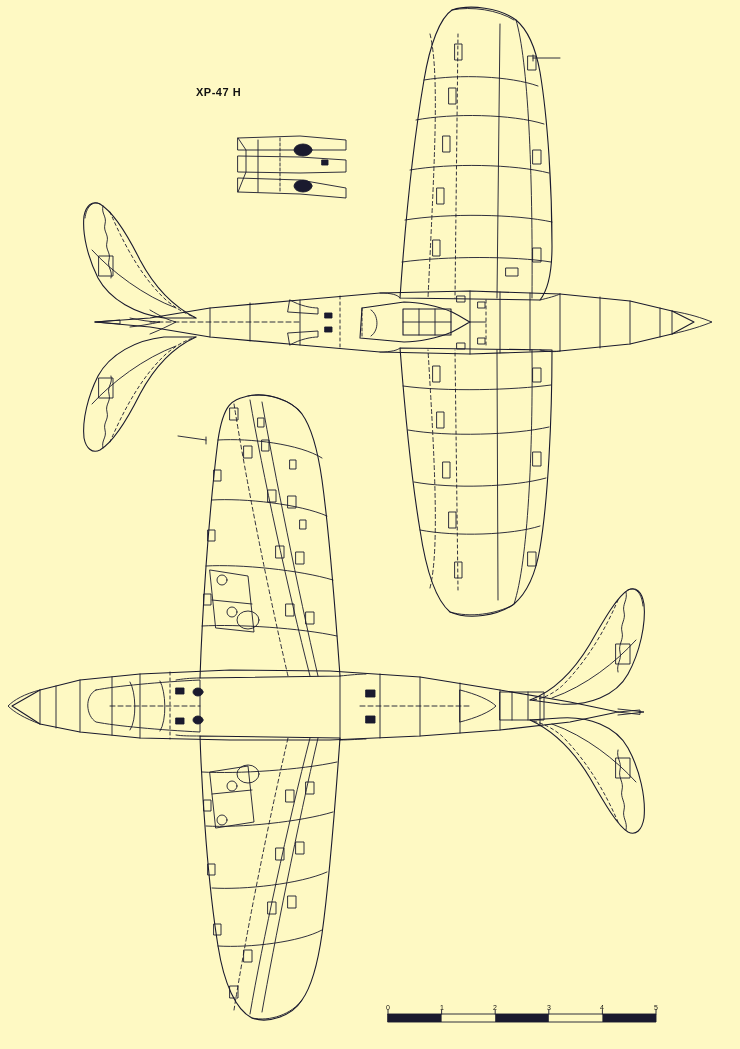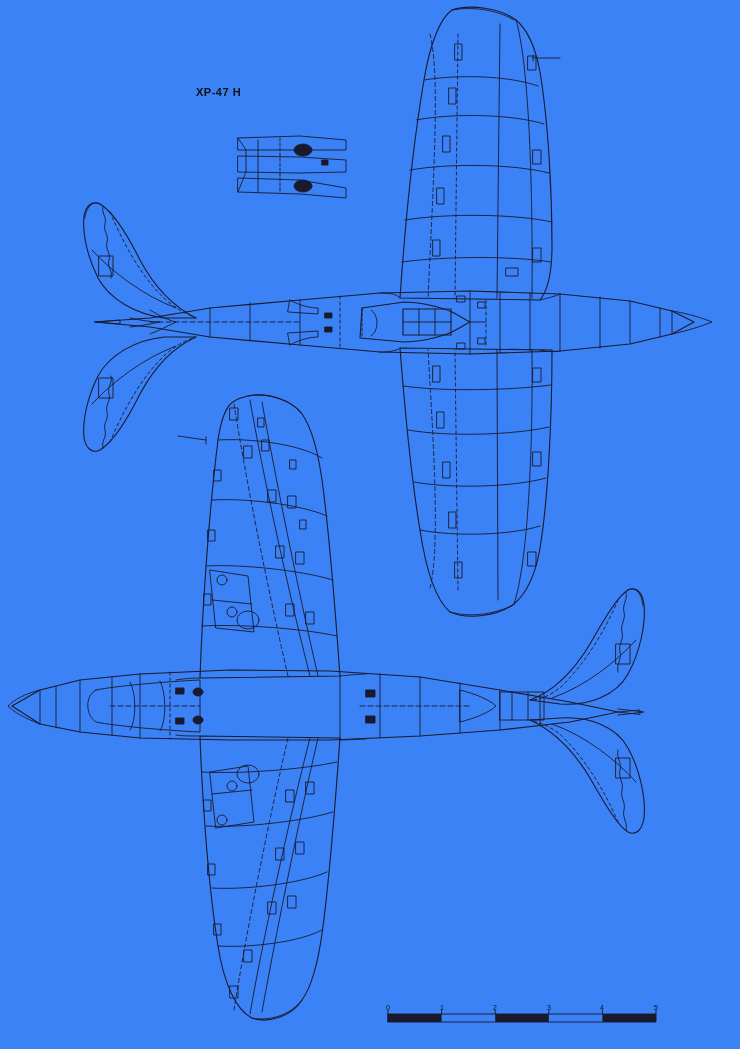--- a/index.html
+++ b/index.html
@@ -7,21 +7,21 @@
     padding: 0;
     background: #ffffff;
   }
   body {
     font-family: "Liberation Sans", sans-serif;
   }
   #page {
     position: relative;
     width: 740px;
     height: 1049px;
-    background: #3b82f6;
+    background: #fef9c3;
     overflow: hidden;
   }
   #drawing {
     position: absolute;
     left: 0; top: 0;
     width: 740px;
     height: 1049px;
   }
   .label-title {
     position: absolute;

